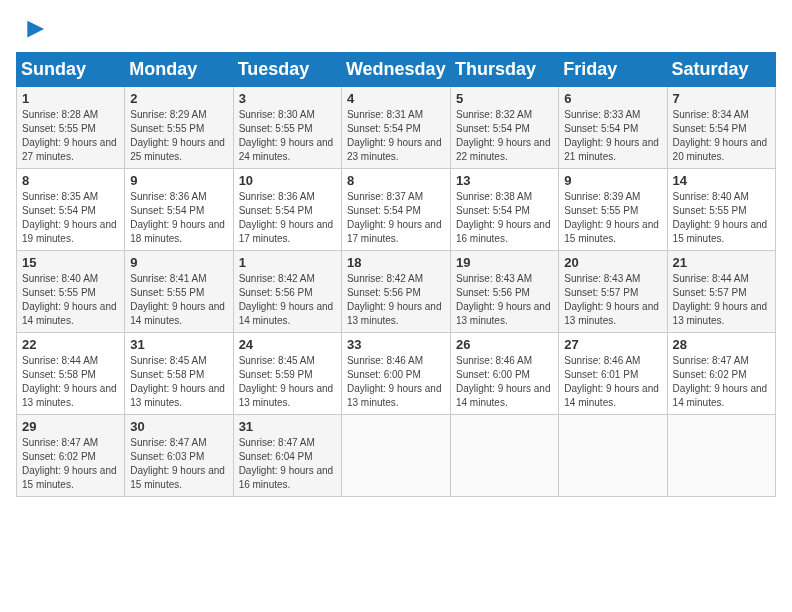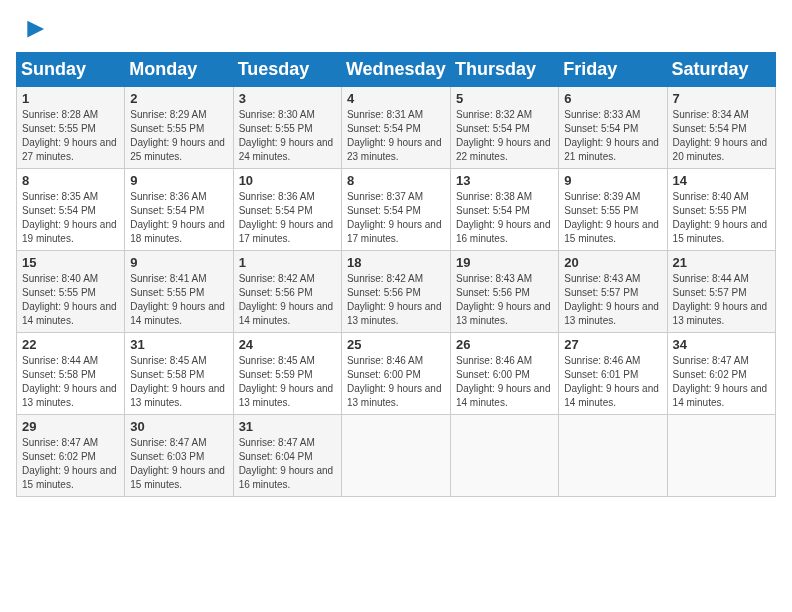--- a/index.html
+++ b/index.html
@@ -224,33 +224,33 @@
         </td>
         <td>
           <span class="day-num">31</span>
           <div class="day-info">Sunrise: 8:45 AM<br>Sunset: 5:58 PM<br>Daylight: 9 hours and 13 minutes.</div>
         </td>
         <td>
           <span class="day-num">24</span>
           <div class="day-info">Sunrise: 8:45 AM<br>Sunset: 5:59 PM<br>Daylight: 9 hours and 13 minutes.</div>
         </td>
         <td>
-          <span class="day-num">25</span>
+          <span class="day-num">33</span>
           <div class="day-info">Sunrise: 8:46 AM<br>Sunset: 6:00 PM<br>Daylight: 9 hours and 13 minutes.</div>
         </td>
         <td>
           <span class="day-num">26</span>
           <div class="day-info">Sunrise: 8:46 AM<br>Sunset: 6:00 PM<br>Daylight: 9 hours and 14 minutes.</div>
         </td>
         <td>
           <span class="day-num">27</span>
           <div class="day-info">Sunrise: 8:46 AM<br>Sunset: 6:01 PM<br>Daylight: 9 hours and 14 minutes.</div>
         </td>
         <td>
-          <span class="day-num">34</span>
+          <span class="day-num">28</span>
           <div class="day-info">Sunrise: 8:47 AM<br>Sunset: 6:02 PM<br>Daylight: 9 hours and 14 minutes.</div>
         </td>
       </tr>
       <tr>
         <td>
           <span class="day-num">29</span>
           <div class="day-info">Sunrise: 8:47 AM<br>Sunset: 6:02 PM<br>Daylight: 9 hours and 15 minutes.</div>
         </td>
         <td>
           <span class="day-num">30</span>

